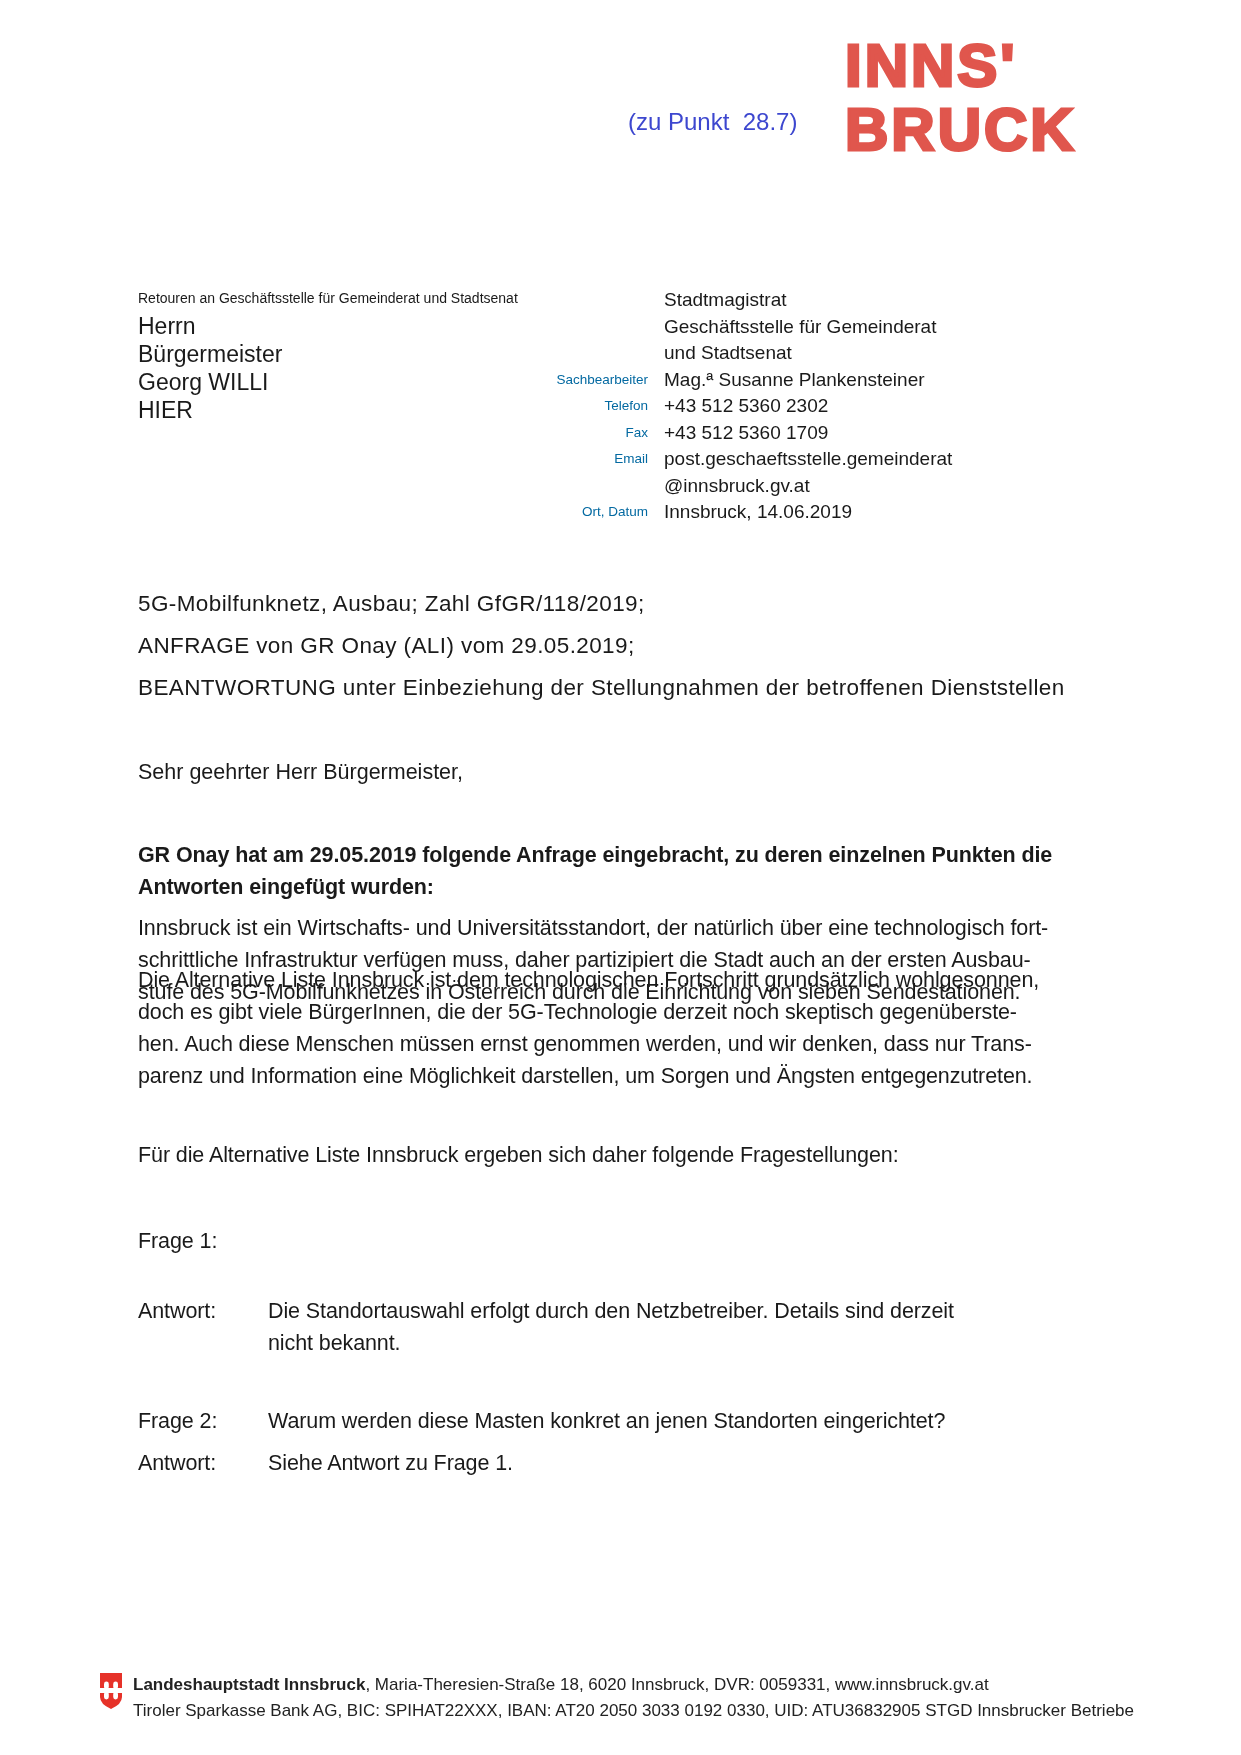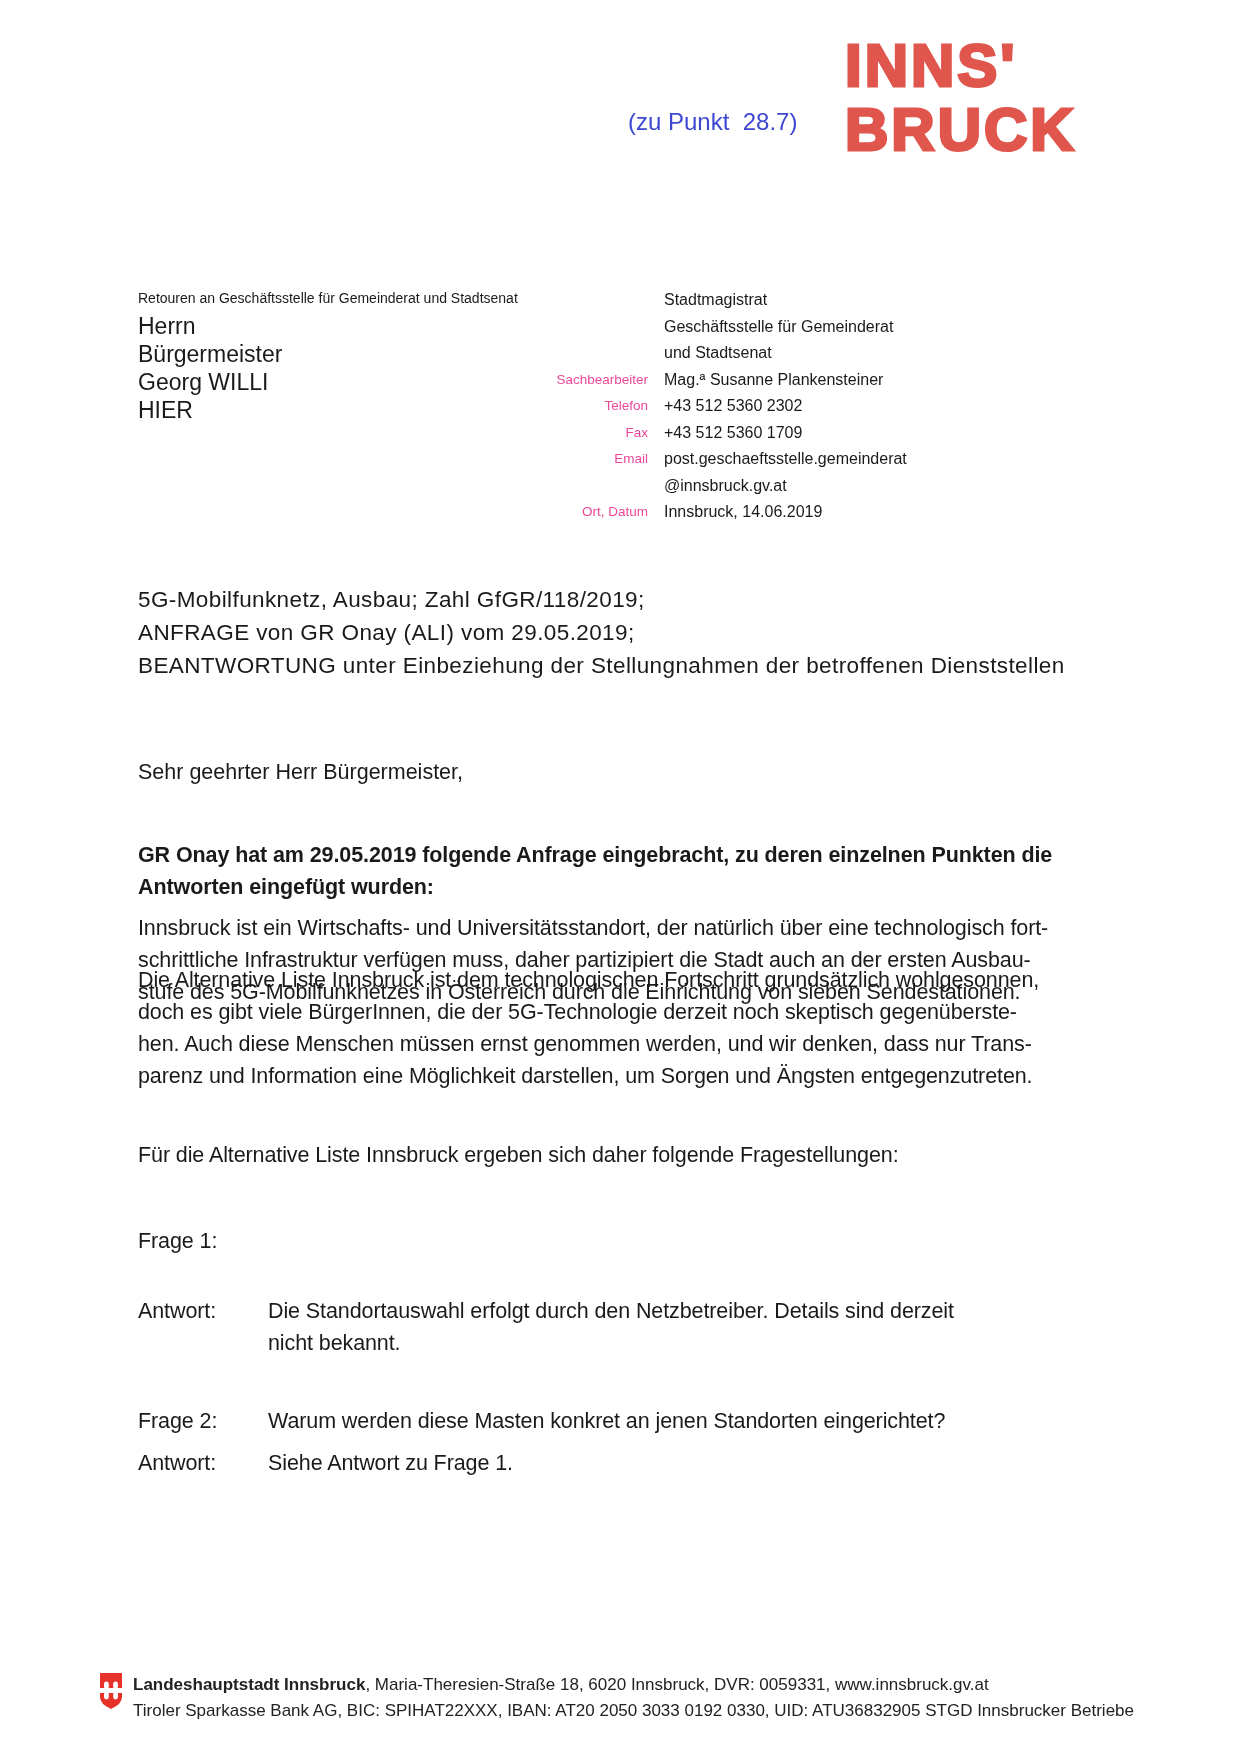--- a/index.html
+++ b/index.html
@@ -20,24 +20,24 @@
   }
   
   .recipient { position:absolute; left:138px; top:290px; }
   .return-note { font-size:14px; line-height:17px; margin-bottom:5px; color:#1a1a1a; }
   .addr-line { font-size:23px; line-height:28px; }
   
   .sender {
     position:absolute; left:500px; top:287px;
     display:grid; grid-template-columns:148px auto; column-gap:16px;
   }
-  .s-label { font-size:13.5px; line-height:26.5px; text-align:right; align-self:start; color:#ec4899; }
-  .s-value { font-size:16px; line-height:26.5px; }
+  .s-label { font-size:13.5px; line-height:26.5px; text-align:right; align-self:start; color:#0369a1; }
+  .s-value { font-size:19px; line-height:26.5px; }
   
-  .subject { position:absolute; left:138px; top:583px; font-size:22.5px; line-height:33px; letter-spacing:0.4px; }
+  .subject { position:absolute; left:138px; top:583px; font-size:22.5px; line-height:42px; letter-spacing:0.4px; }
   
   .salutation { position:absolute; left:138px; top:756px; font-size:21.5px; line-height:32px; }
   .para { position:absolute; left:138px; font-size:21.5px; line-height:32px; letter-spacing:-0.1px; }
   .p1 { top:839px;font-weight:bold; } .p2 { top:912px; } .p3 { top:964px; } .p4 { top:1139px; }
   
   .qa-row { position:absolute; left:138px; display:flex; font-size:21.5px; line-height:32px; letter-spacing:-0.1px; }
   .qa-label { width:130px; flex:0 0 130px; }
   .qa1 { top:1225px; } .qa2 { top:1295px; } .qa3 { top:1405px; } .qa4 { top:1447px; }
   
   .footer { position:absolute; left:100px; top:1672px; display:flex; align-items:flex-start; }

